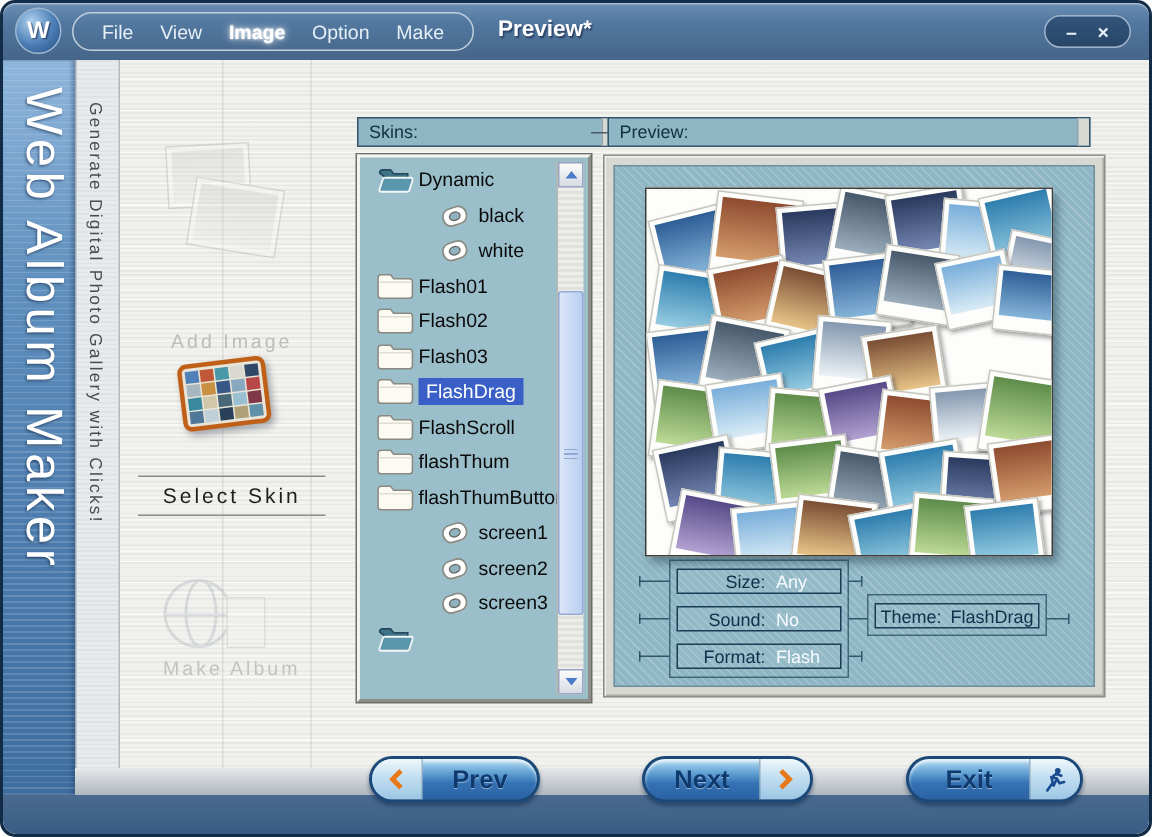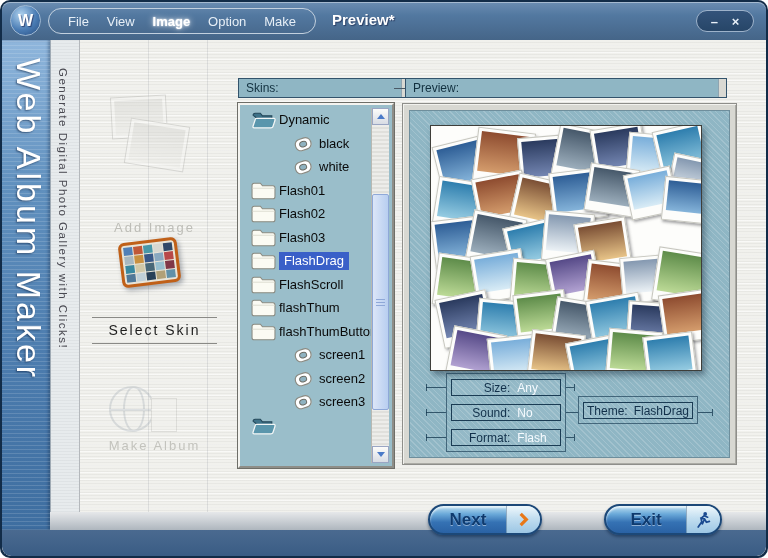--- a/index.html
+++ b/index.html
@@ -572,20 +572,28 @@
           <span class="info-label">Format:</span>
           <span class="info-value">Flash</span>
         </div>
         <div class="theme-box">
           <span class="info-label">Theme:</span>
           <span class="theme-value">FlashDrag</span>
         </div>
       </div>
     </div>
 
+    <div class="pill-btn" style="left:244px;width:114px">
+      <span class="pill-cap cap-left">
+        <svg width="15" height="15" viewBox="0 0 16 16">
+            <path d="M11 2 L5 8 L11 14" fill="none" stroke="#E87818" stroke-width="3.4" stroke-linejoin="miter"></path>
+          </svg>
+      </span>
+      <span class="btn-label">Prev</span>
+    </div>
 
     <div class="pill-btn" style="left:426px;width:114px">
       <span class="btn-label">Next</span>
       <span class="pill-cap cap-right">
         <svg width="15" height="15" viewBox="0 0 16 16">
             <path d="M5 2 L11 8 L5 14" fill="none" stroke="#E87818" stroke-width="3.4" stroke-linejoin="miter"></path>
           </svg>
       </span>
     </div>
 

